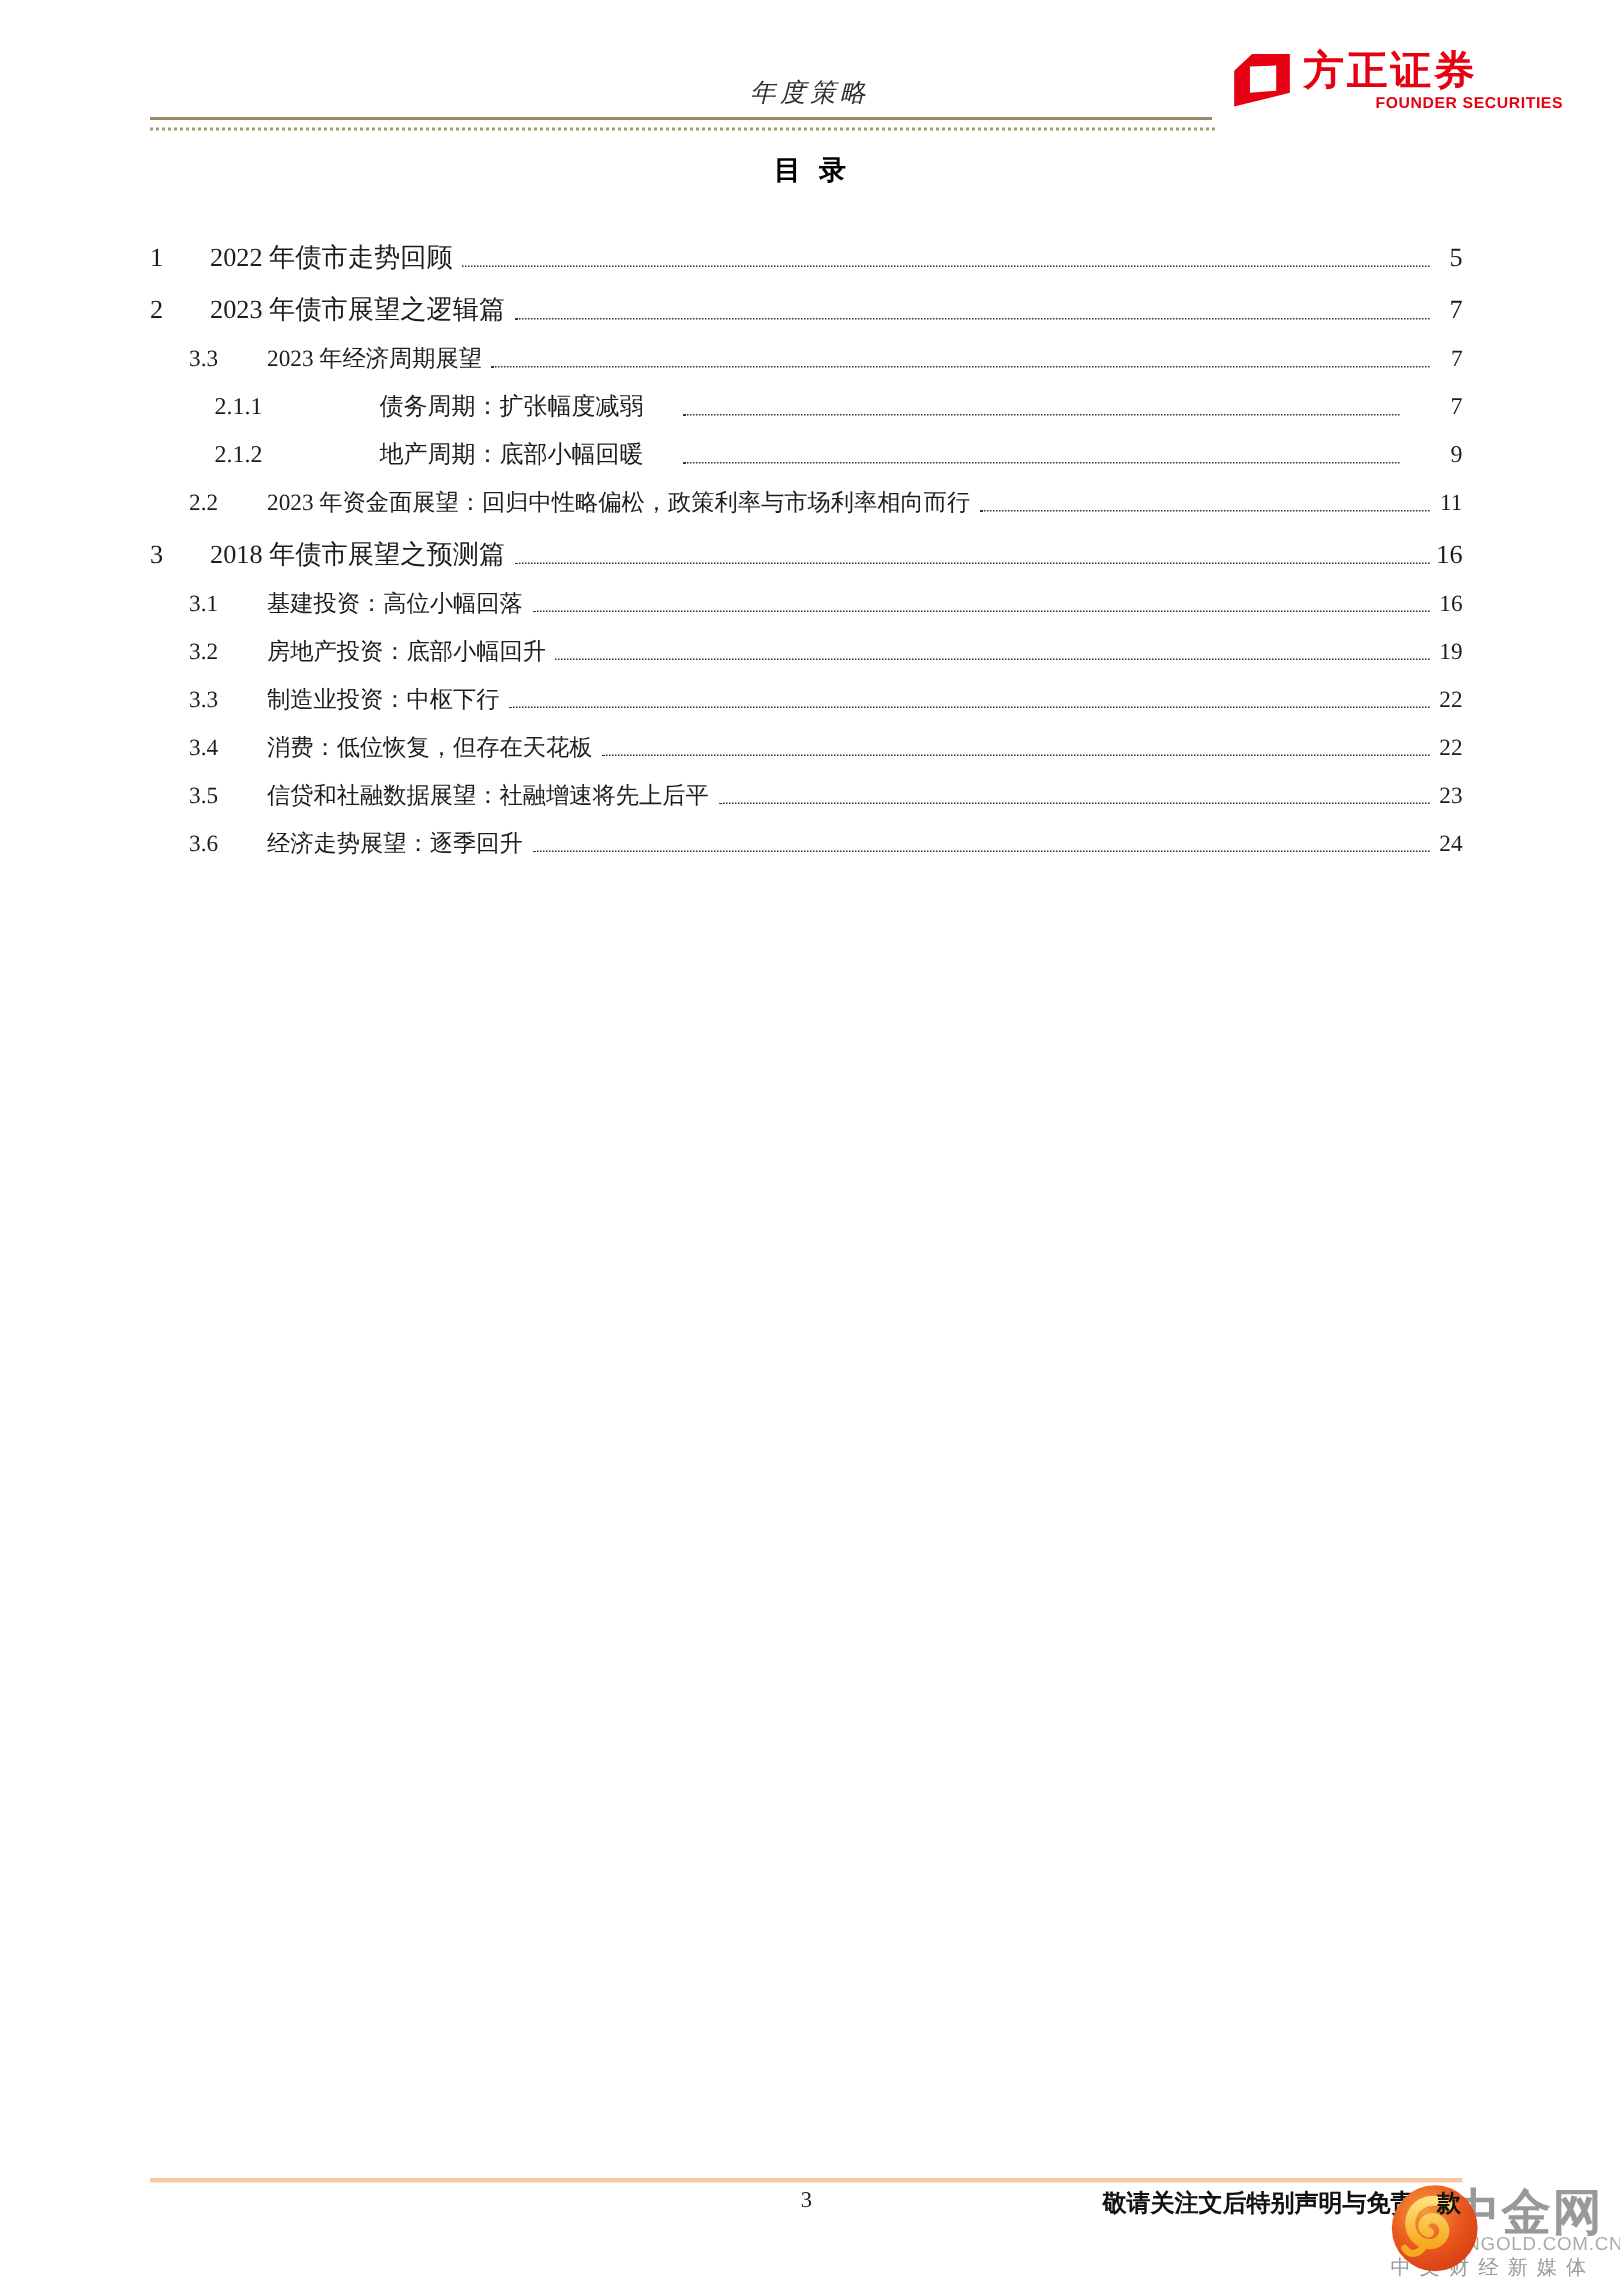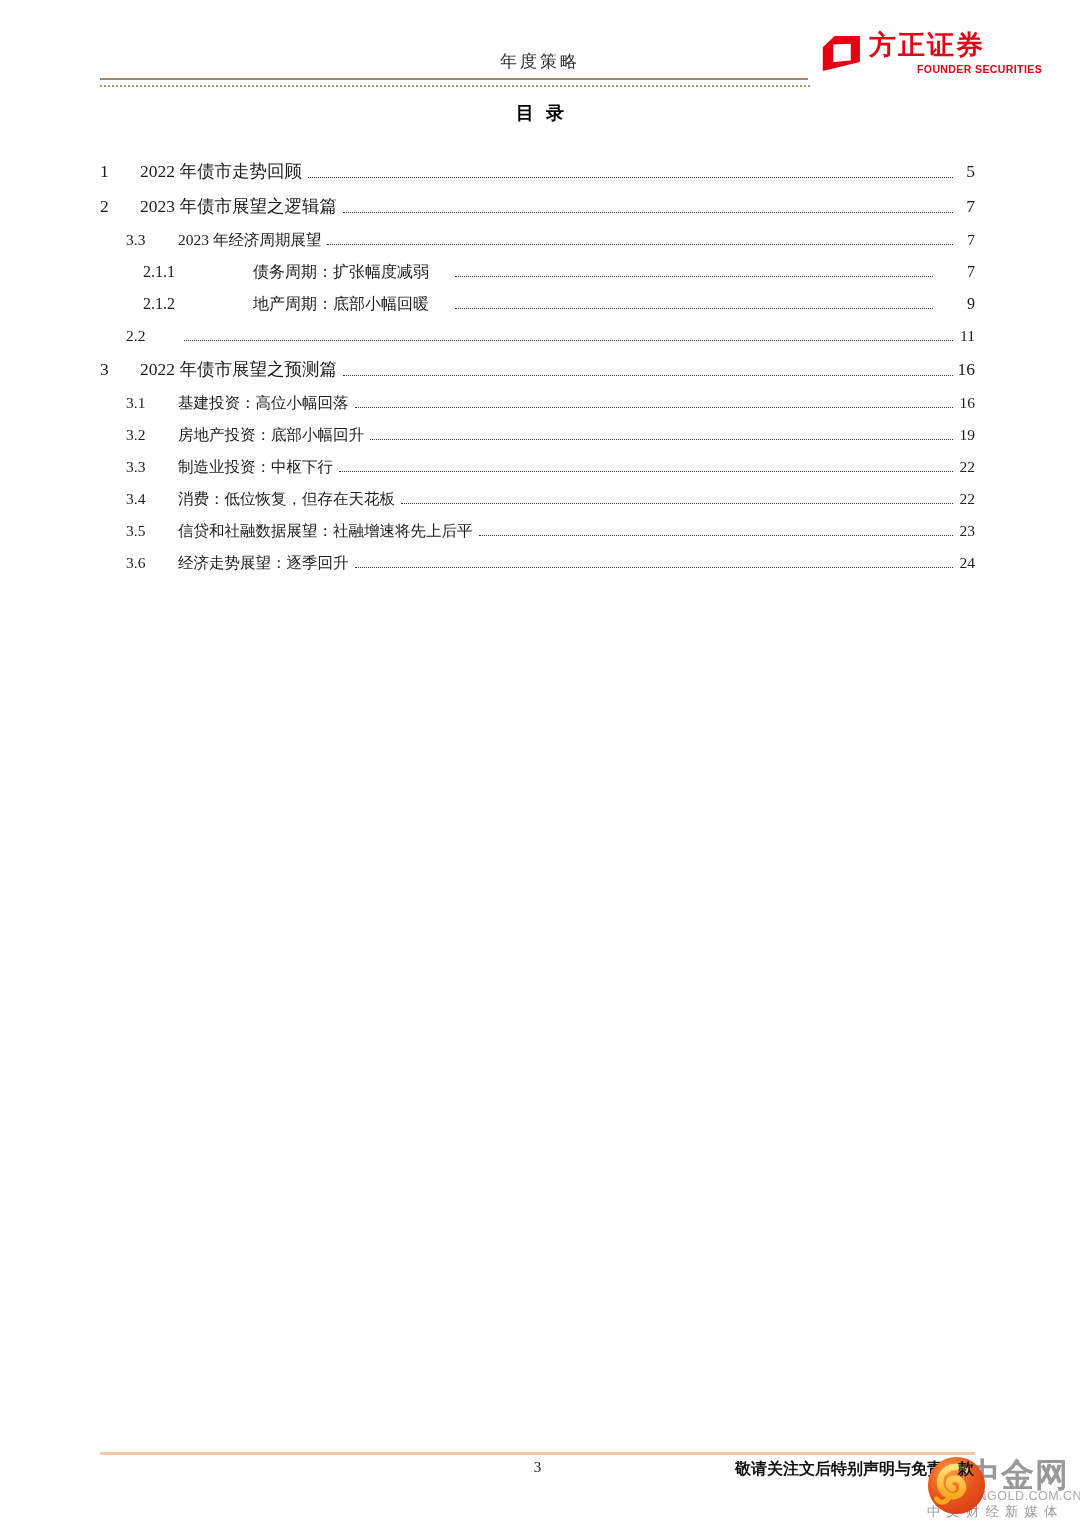--- a/index.html
+++ b/index.html
@@ -9,30 +9,30 @@
     margin:0 auto;
     background:#ffffff;
     overflow:hidden;
     font-family:"Liberation Serif","DejaVu Serif",serif;
     color:#1c1c1c;
   }
 
   
   .header-doc-type{
     position:absolute;top:50px;left:0;width:1080px;
-    text-align:center;font-size:17px;color:#2e2e2e;letter-spacing:3px;
+    text-align:center;font-size:17px;color:#2e2e2e;letter-spacing:3px;font-style:italic;
   }
   .brand{
     position:absolute;top:33px;left:820px;
     display:flex;align-items:flex-start;gap:7px;
   }
   .brand-icon svg{width:42px;height:41px;display:block;}
   .brand-text{display:flex;flex-direction:column;}
   .brand-cn{
-    font-family:Liberation Mono, monospace;
+    font-family:Liberation Sans, sans-serif;
     font-size:27px;font-weight:bold;color:#e60012;
     letter-spacing:2px;line-height:1.05;
   }
   .brand-en{
     font-family:"Liberation Sans","DejaVu Sans",sans-serif;
     font-size:10.5px;font-weight:bold;color:#e60012;
     letter-spacing:0.4px;margin-top:2px;padding-left:48px;
   }
   .header-line-solid{
     position:absolute;left:100px;top:78px;width:708px;height:2px;background:#9c8b6a;
@@ -164,28 +164,29 @@
 
     <div class="toc-row level-3">
       <span class="toc-num">2.1.2</span>
       <span class="toc-label">地产周期：底部小幅回暖</span>
       <span class="toc-leader"></span>
       <span class="toc-page">9</span>
     </div>
 
     <div class="toc-row level-2">
       <span class="toc-num">2.2</span>
+      <span class="toc-label">2023 年资金面展望：回归中性略偏松，政策利率与市场利率相向而行</span>
       <span class="toc-leader"></span>
       <span class="toc-page">11</span>
     </div>
 
 
     <div class="toc-row level-1">
       <span class="toc-num">3</span>
-      <span class="toc-label">2022 年债市展望之预测篇</span>
+      <span class="toc-label">2018 年债市展望之预测篇</span>
       <span class="toc-leader"></span>
       <span class="toc-page">16</span>
     </div>
 
     <div class="toc-row level-2">
       <span class="toc-num">3.1</span>
       <span class="toc-label">基建投资：高位小幅回落</span>
       <span class="toc-leader"></span>
       <span class="toc-page">16</span>
     </div>

